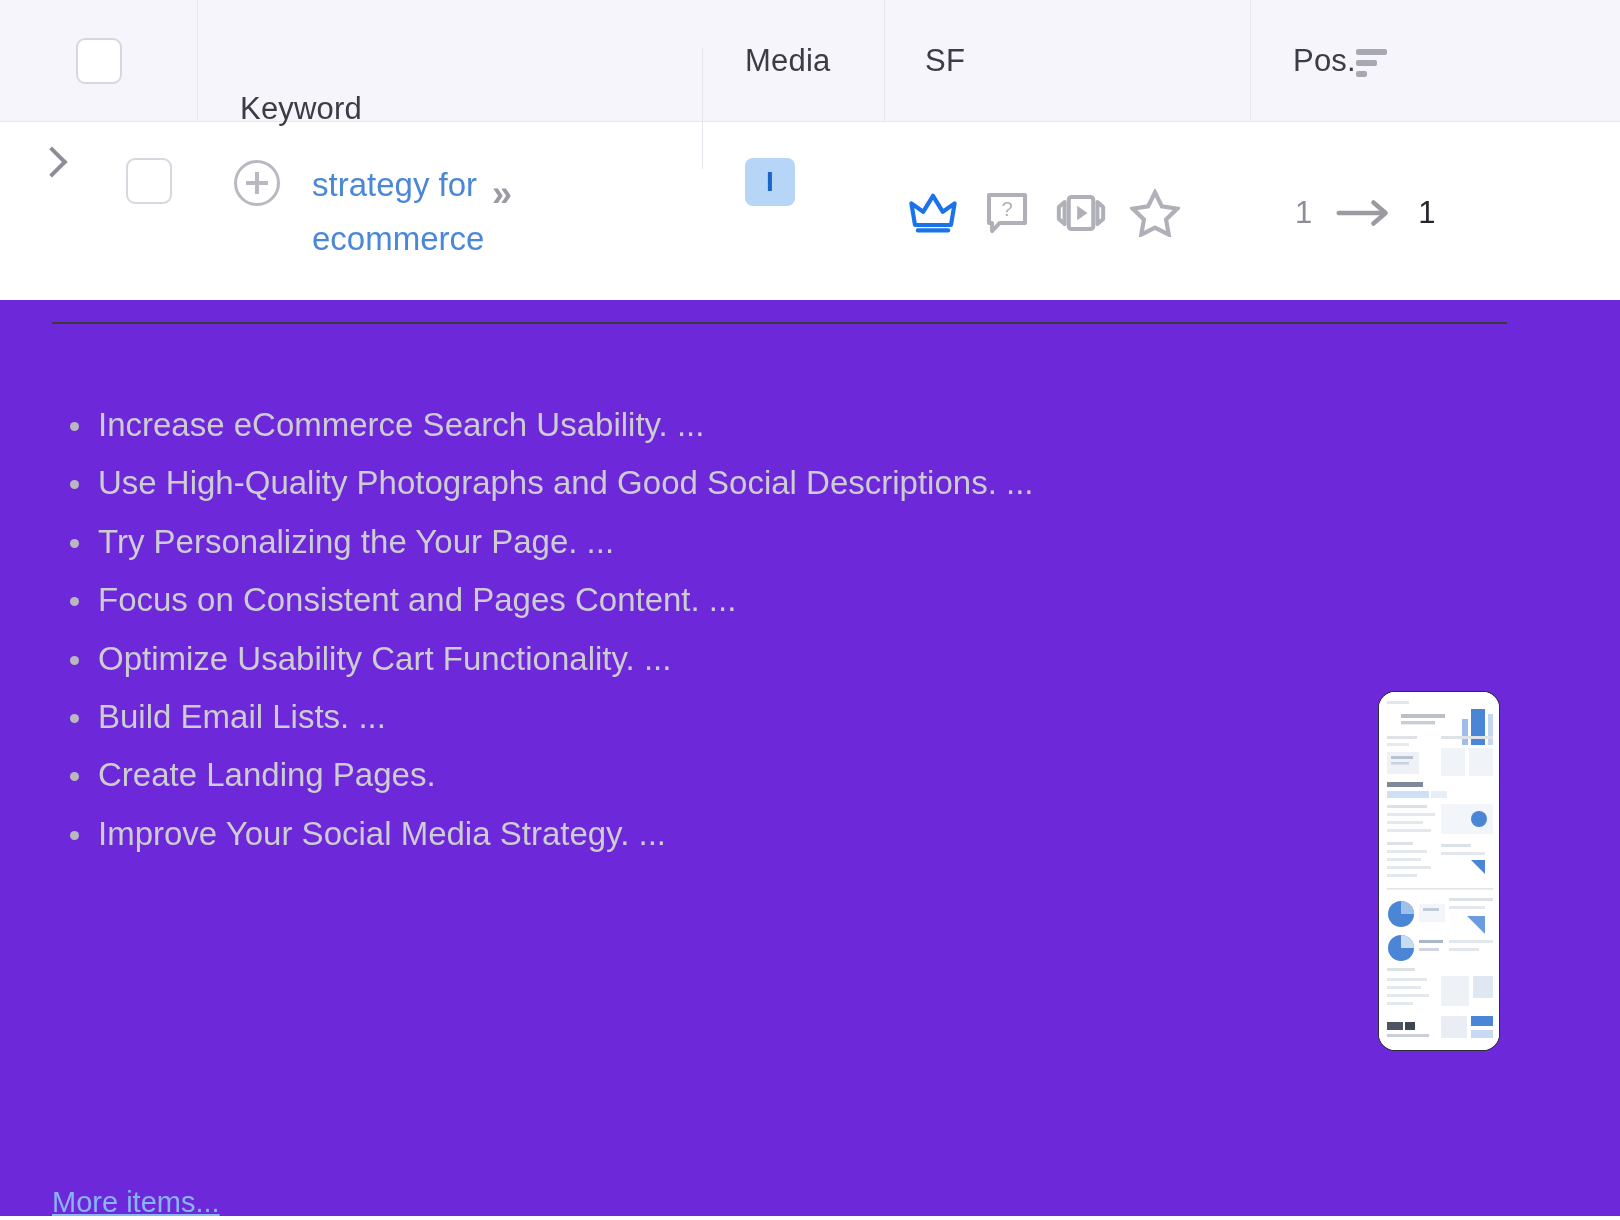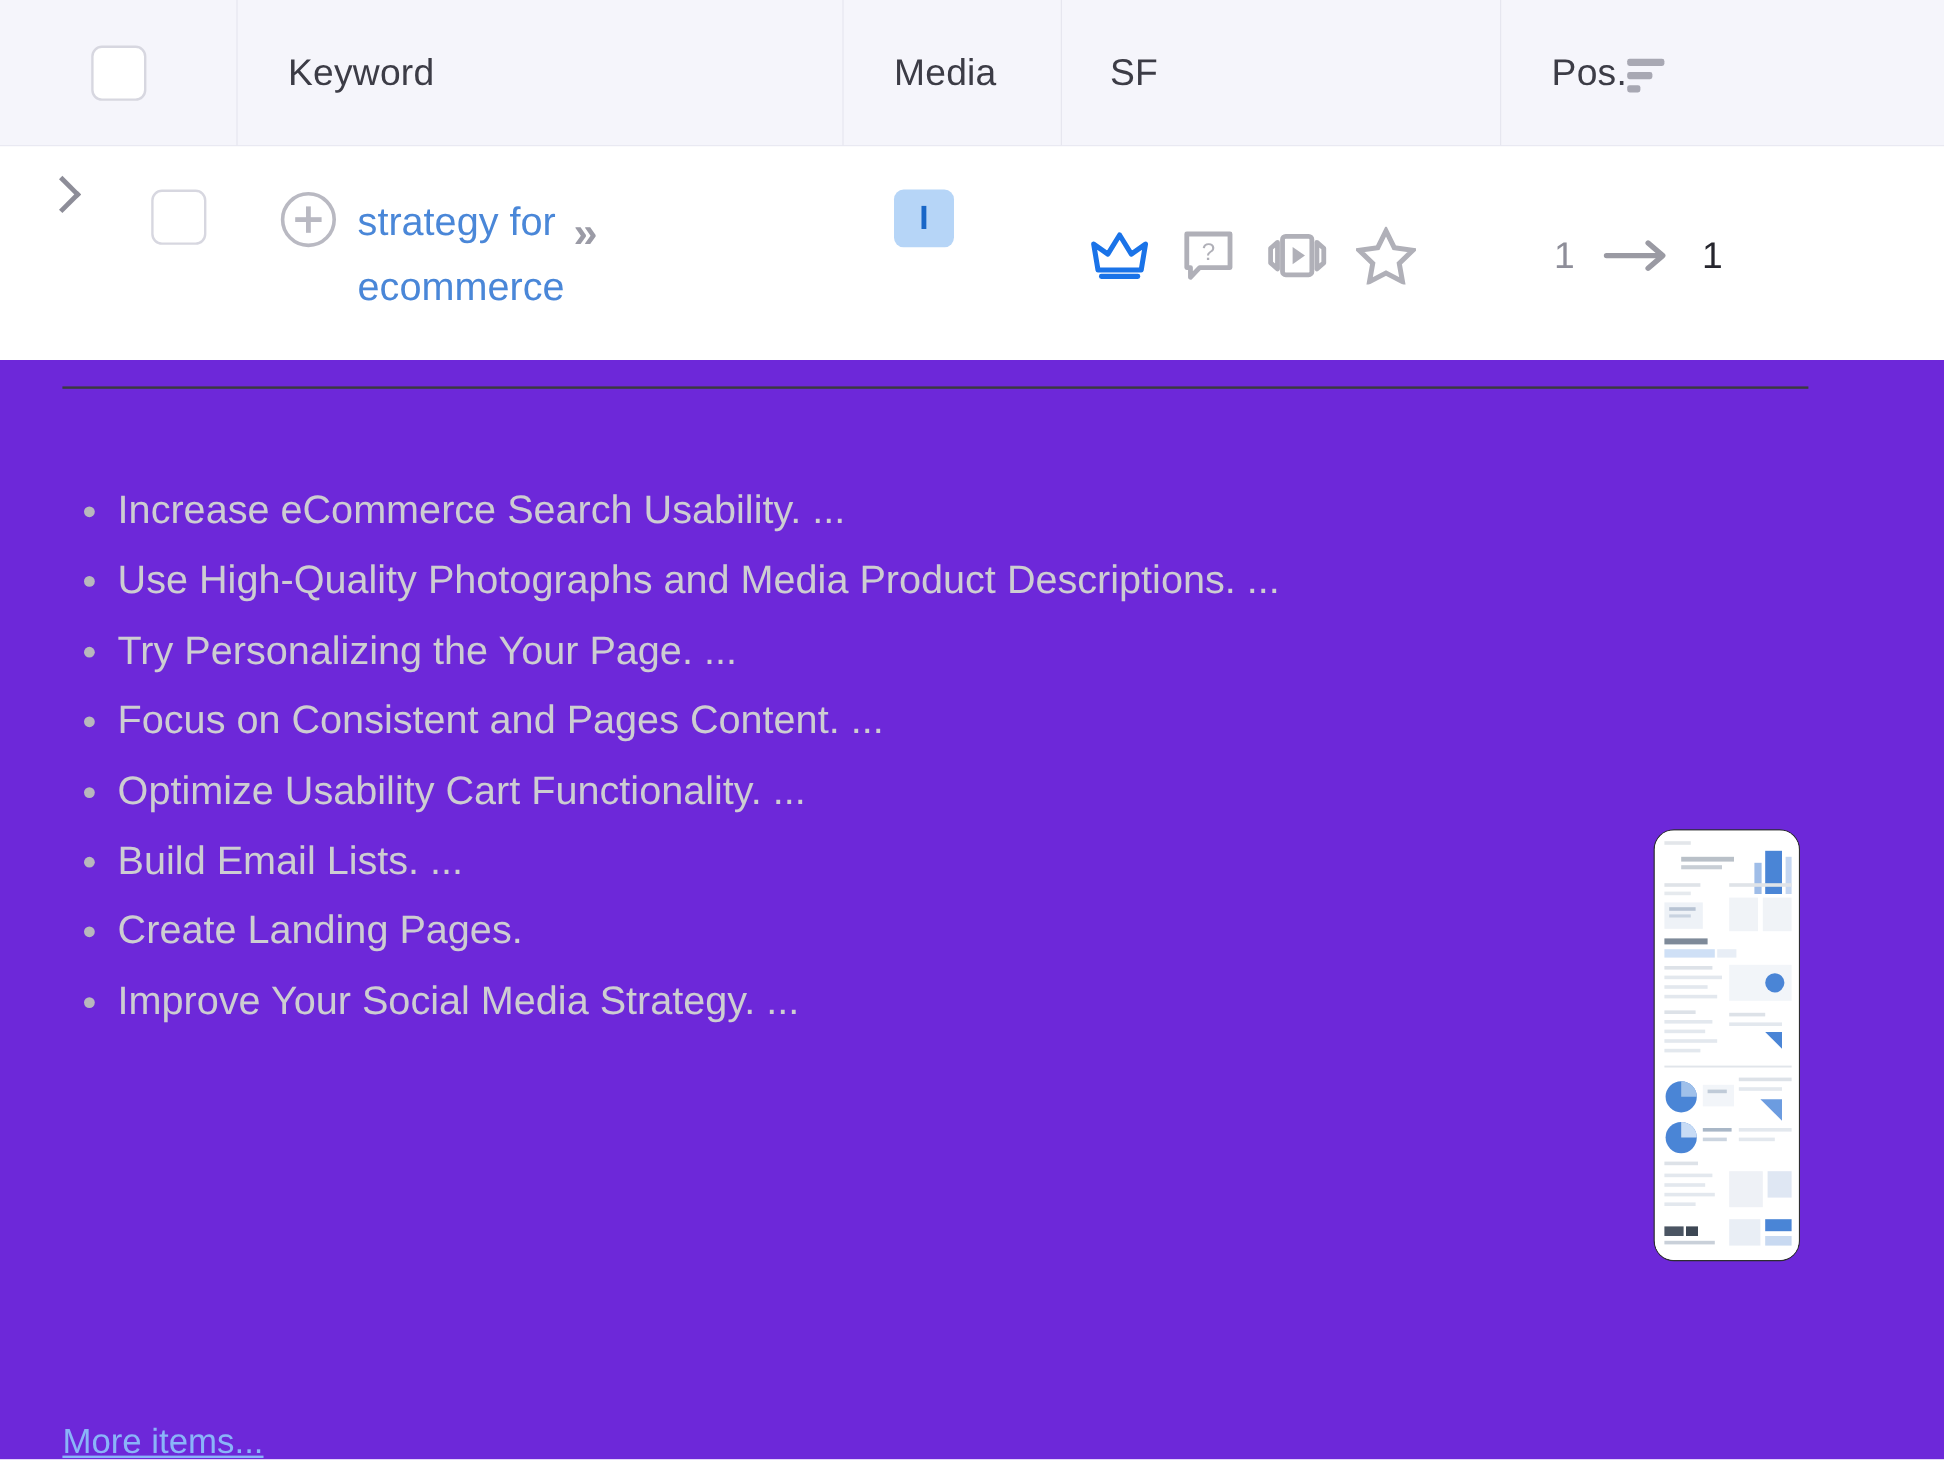--- a/index.html
+++ b/index.html
@@ -29,21 +29,21 @@
     box-sizing: border-box;
     border-right: 1px solid #e6e6ef;
     height: 100%;
   }
   .th-label {
     font-size: 31px;
     color: #3c3c46;
     letter-spacing: 0.2px;
   }
   .th-check   { width: 198px; justify-content: center; }
-  .th-keyword { width: 505px; padding-left: 42px; }
+  .th-keyword { width: 505px; padding-left: 42px; margin-top: 48px; }
   .th-intent  { width: 182px; padding-left: 42px; }
   .th-sf      { width: 366px; padding-left: 40px; }
   .th-pos     { width: 369px; padding-left: 42px; border-right: none; }
 
   
   .checkbox {
     width: 46px;
     height: 46px;
     border: 2px solid #d7d7e0;
     border-radius: 9px;
@@ -61,21 +61,21 @@
   .table-row {
     display: flex;
     height: 182px;
     background: #ffffff;
     box-sizing: border-box;
   }
   .td { display: flex; align-items: flex-start; box-sizing: border-box; height: 100%; padding-top: 36px; }
 
   .td-expand  { width: 100px; justify-content: center; padding-top: 40px; }
   .td-check   { width: 98px;  justify-content: center; }
-  .td-keyword { width: 505px; padding-left: 36px; gap: 18px; }
+  .td-keyword { width: 505px; padding-left: 36px; gap: 32px; }
   .td-intent  { width: 182px; padding-left: 42px; }
   .td-sf      { width: 366px; padding-left: 20px; gap: 18px; align-items: center; padding-top: 0; }
   .td-pos     { width: 369px; padding-left: 44px; gap: 24px; align-items: center; padding-top: 0; }
 
   .chevron-right {
     width: 0; height: 0;
     position: relative;
     display: inline-block;
   }
   .chevron-right::before {
@@ -284,21 +284,21 @@
     <span class="pos-num pos-to">1</span>
   </div>
 </div>
 
 <div class="serp-panel">
 
   <div class="serp-divider"></div>
 
   <ul class="snippet-list">
     <li>Increase eCommerce Search Usability. ...</li>
-    <li>Use High-Quality Photographs and Media Product Descriptions. ...</li>
+    <li>Use High-Quality Photographs and Good Social Descriptions. ...</li>
     <li>Try Personalizing the Your Page. ...</li>
     <li>Focus on Consistent and Pages Content. ...</li>
     <li>Optimize Usability Cart Functionality. ...</li>
     <li>Build Email Lists. ...</li>
     <li>Create Landing Pages.</li>
     <li>Improve Your Social Media Strategy. ...</li>
   </ul>
 
   <a class="more-items" href="#">More items...</a>
 

